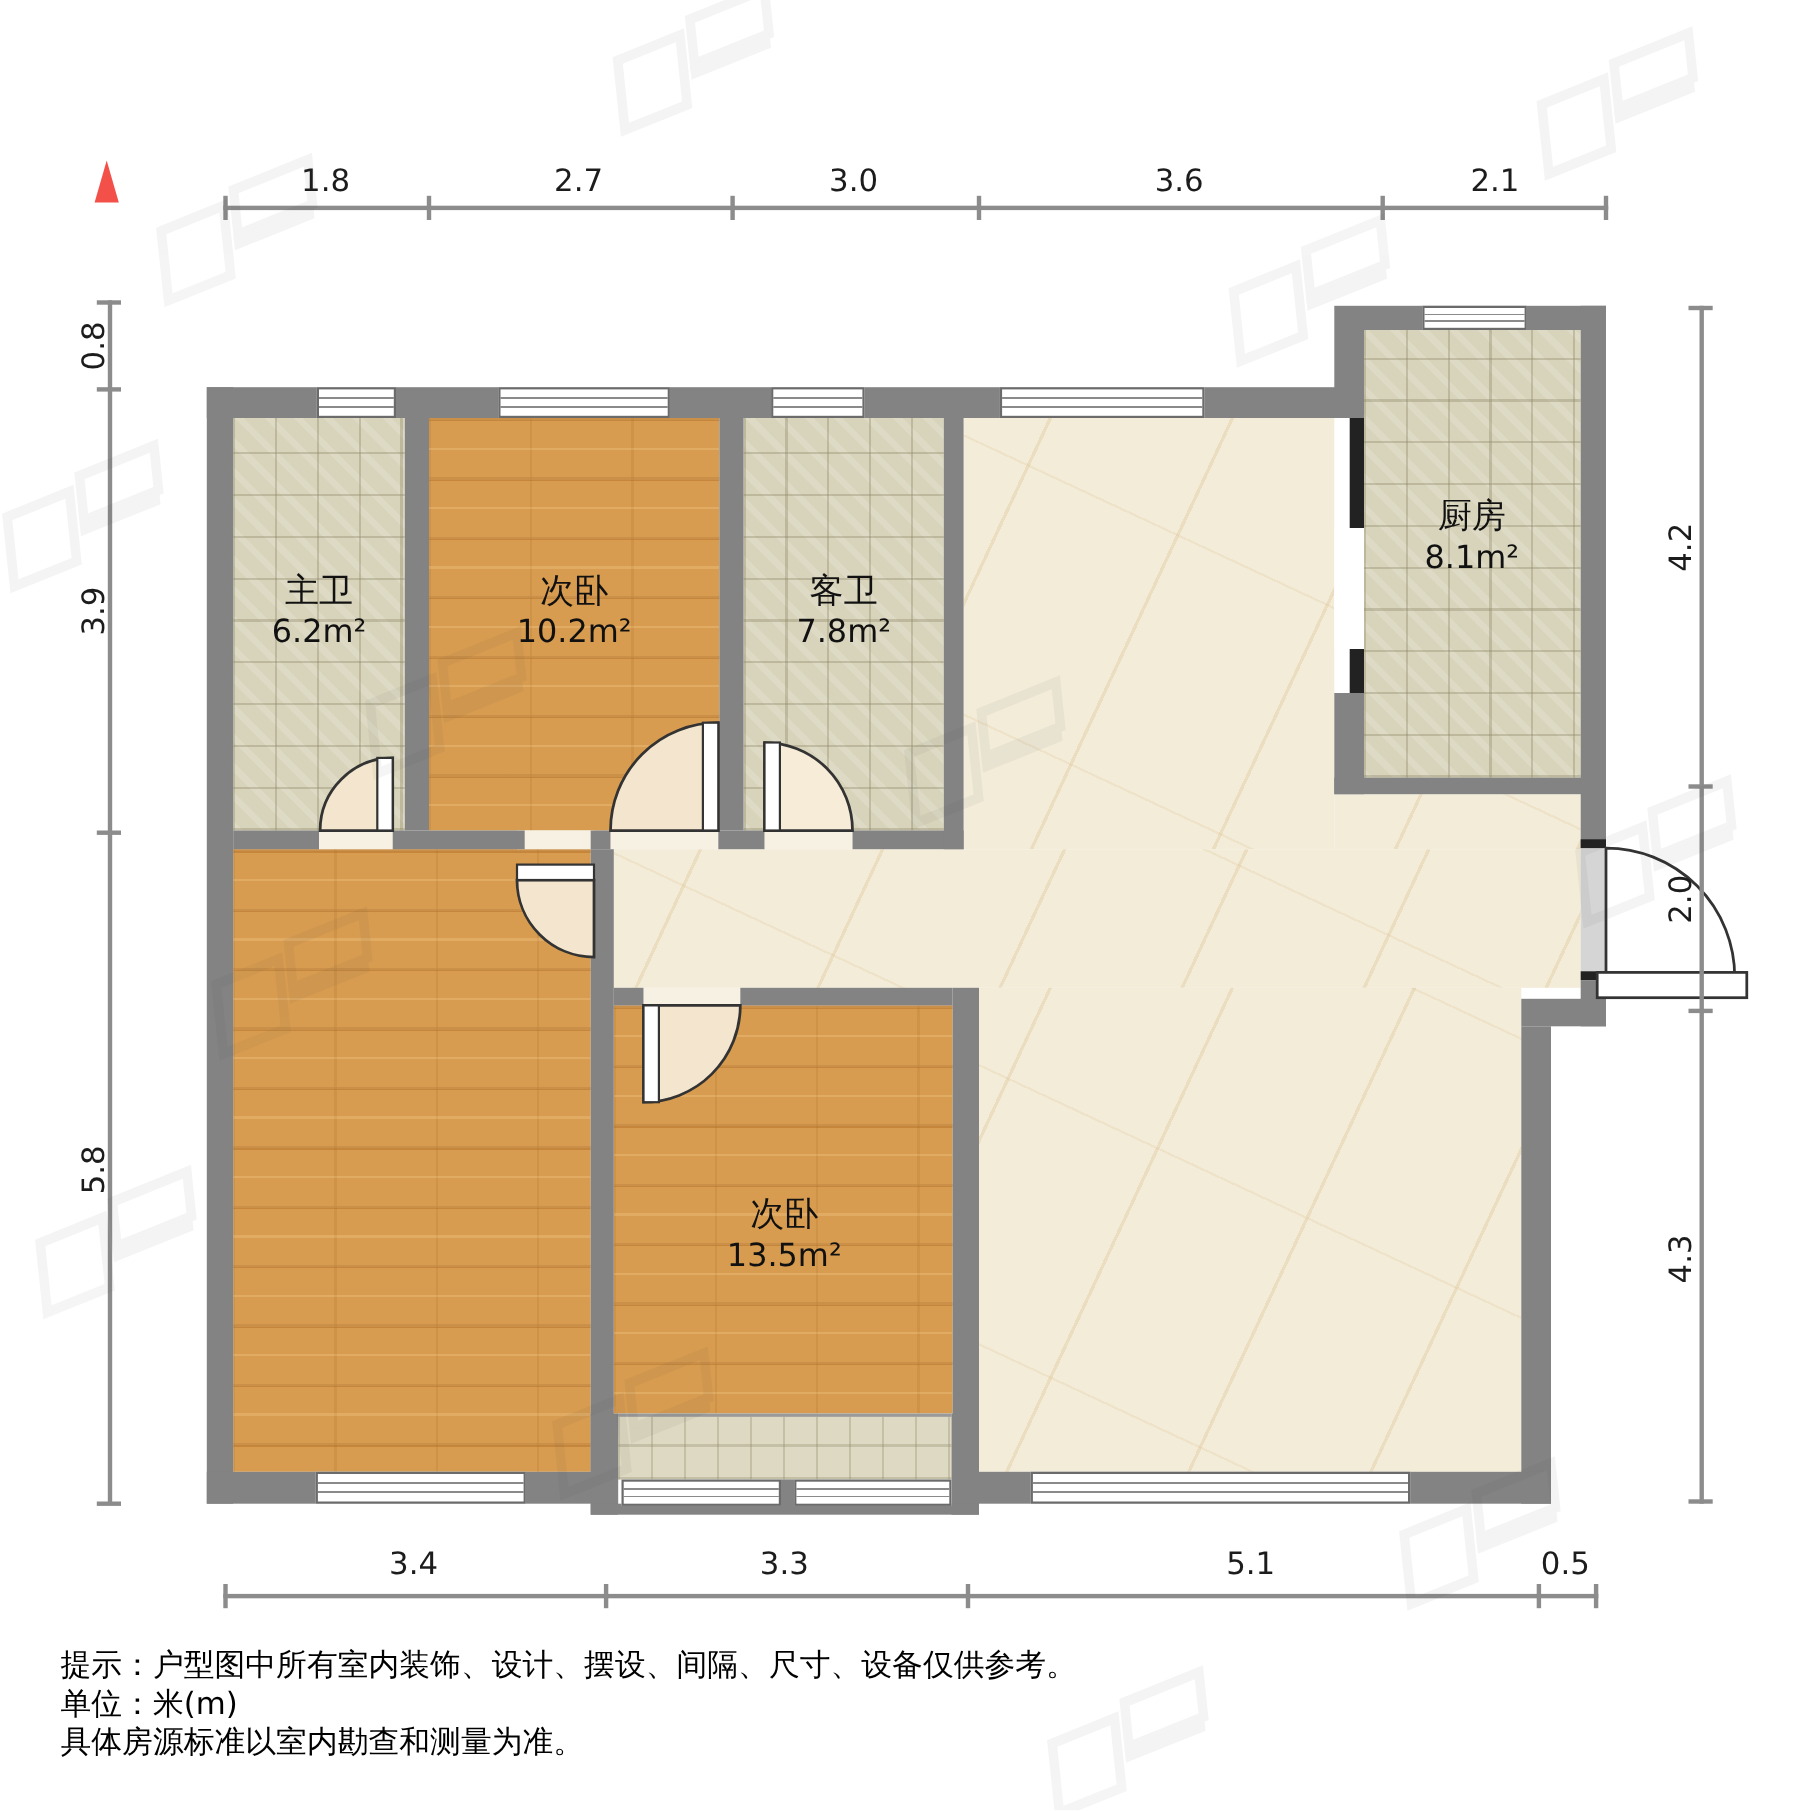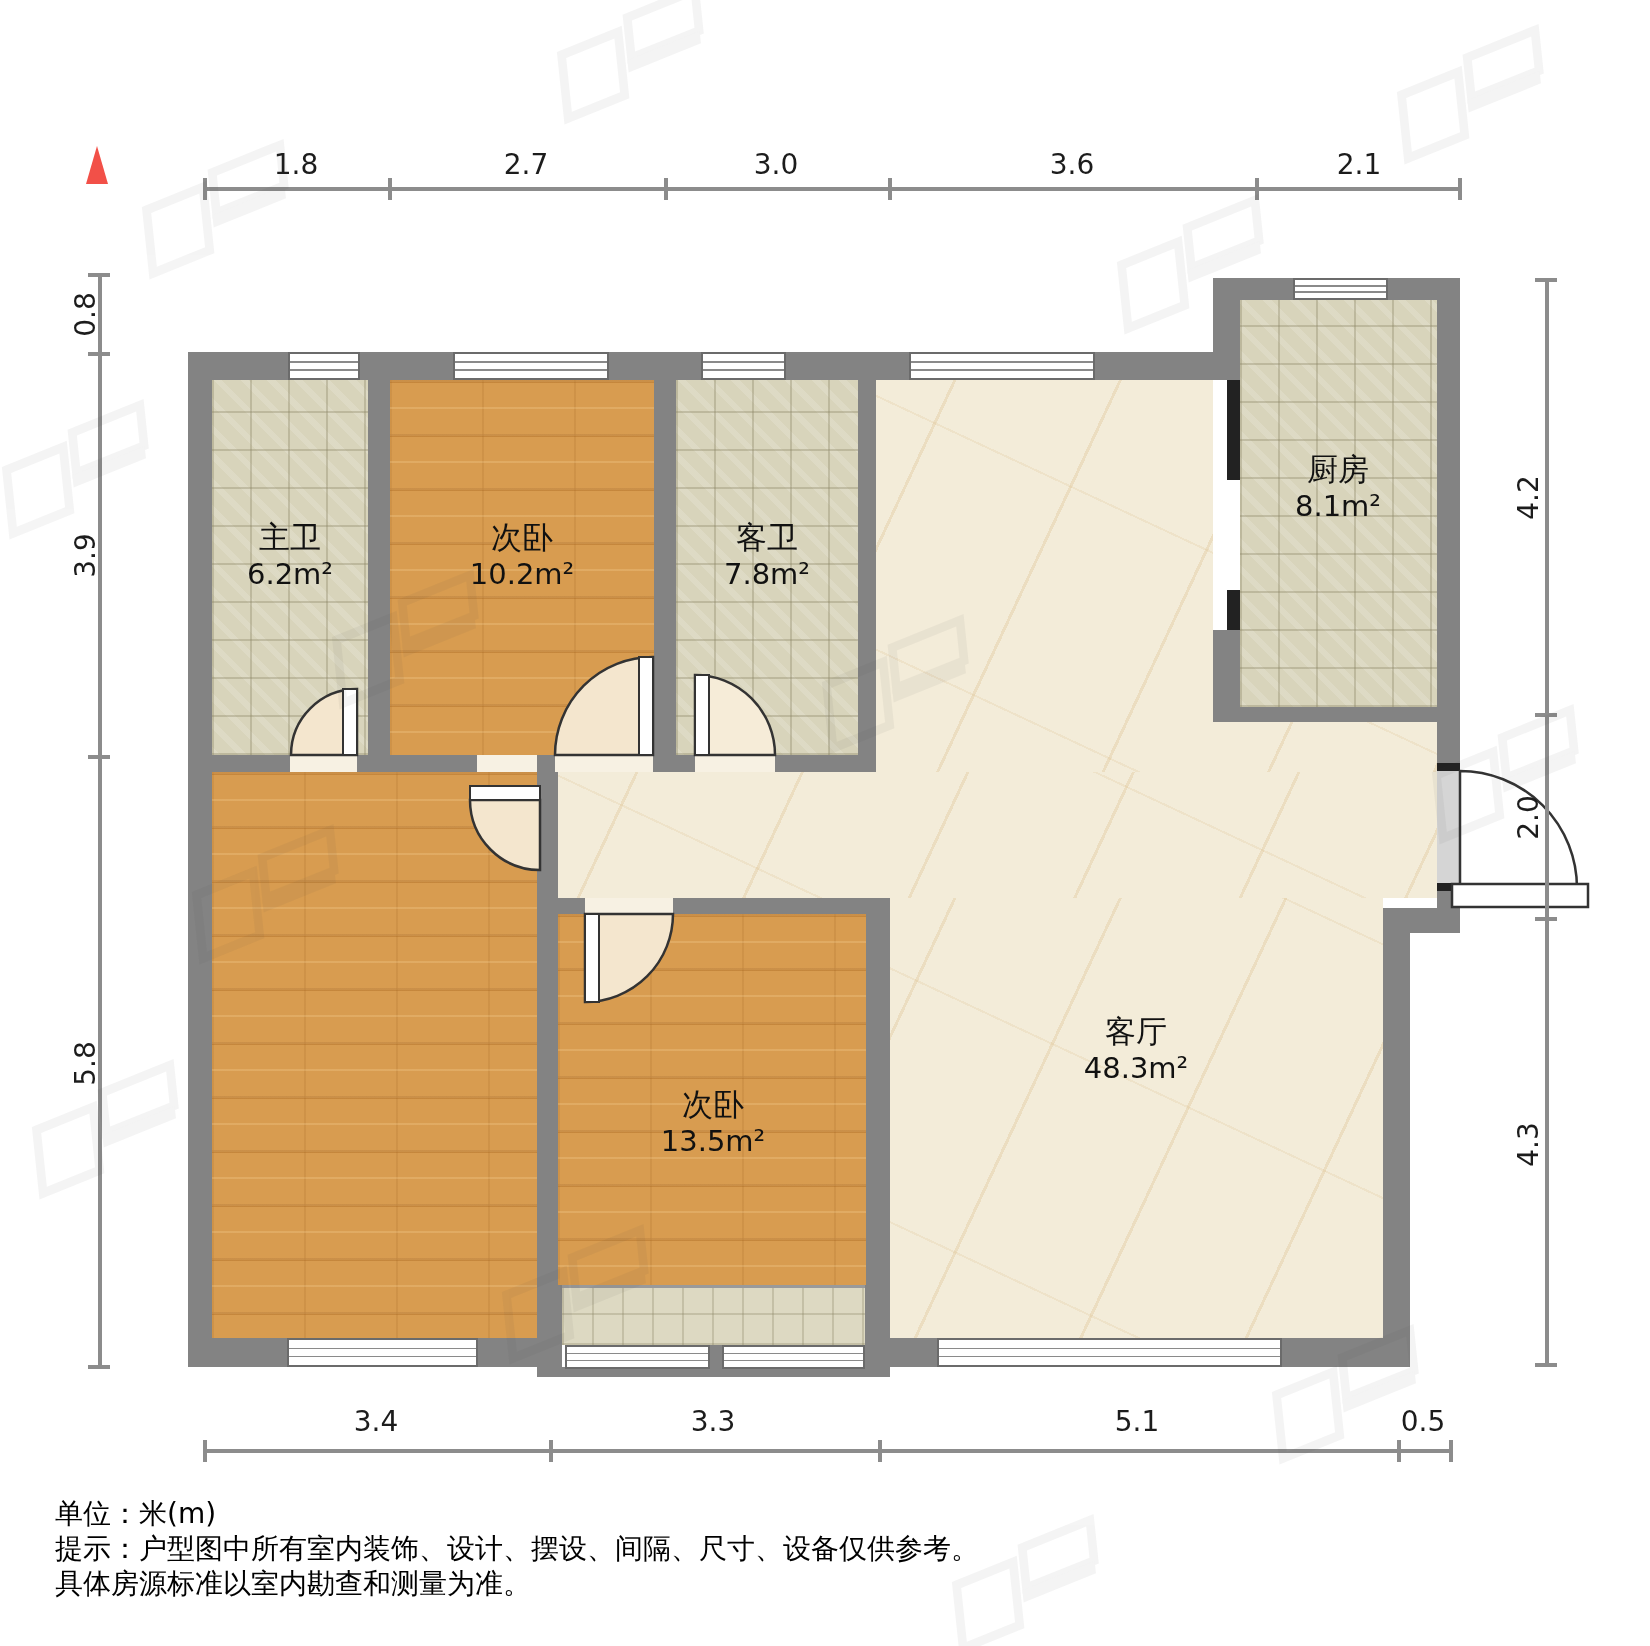--- a/index.html
+++ b/index.html
@@ -150,24 +150,20 @@
     <div class="ra">7.8m²</div>
   </div>
   <div class="room-label" style="left:1228px;top:450px;">
     <div class="rn">厨房</div>
     <div class="ra">8.1m²</div>
   </div>
   <div class="room-label" style="left:603px;top:1085px;">
     <div class="rn">次卧</div>
     <div class="ra">13.5m²</div>
   </div>
-  <div class="room-label" style="left:1026px;top:1012px;">
-    <div class="rn">客厅</div>
-    <div class="ra">48.3m²</div>
-  </div>
 
   <div class="dimline" style="left:203px;top:187px;width:1259px;height:4px;"></div>
   <div class="tick" style="left:203px;top:178px;width:4px;height:22px;"></div>
   <div class="tick" style="left:388px;top:178px;width:4px;height:22px;"></div>
   <div class="tick" style="left:664px;top:178px;width:4px;height:22px;"></div>
   <div class="tick" style="left:888px;top:178px;width:4px;height:22px;"></div>
   <div class="tick" style="left:1255px;top:178px;width:4px;height:22px;"></div>
   <div class="tick" style="left:1458px;top:178px;width:4px;height:22px;"></div>
   <div class="dimlabel" style="left:256px;top:148px;">1.8</div>
   <div class="dimlabel" style="left:486px;top:148px;">2.7</div>
@@ -198,22 +194,22 @@
   <div class="dimline" style="left:1545px;top:278px;width:4px;height:1089px;"></div>
   <div class="tick" style="left:1535px;top:278px;width:22px;height:4px;"></div>
   <div class="tick" style="left:1535px;top:713px;width:22px;height:4px;"></div>
   <div class="tick" style="left:1535px;top:917px;width:22px;height:4px;"></div>
   <div class="tick" style="left:1535px;top:1363px;width:22px;height:4px;"></div>
   <div class="dimlabel vert" style="left:1488px;top:481px;">4.2</div>
   <div class="dimlabel vert" style="left:1488px;top:801px;">2.0</div>
   <div class="dimlabel vert" style="left:1488px;top:1128px;">4.3</div>
 
   <div class="footer">
+    <div>提示：户型图中所有室内装饰、设计、摆设、间隔、尺寸、设备仅供参考。</div>
     <div>单位：米(m)</div>
-    <div>提示：户型图中所有室内装饰、设计、摆设、间隔、尺寸、设备仅供参考。</div>
     <div>具体房源标准以室内勘查和测量为准。</div>
   </div>
 
   <div class="wm" style="left:140px;top:170px;">
       <div class="b1"></div>
       <div class="b2"></div>
       <div class="b3"></div>
     </div>
   <div class="wm" style="left:555px;top:15px;">
       <div class="b1"></div>

